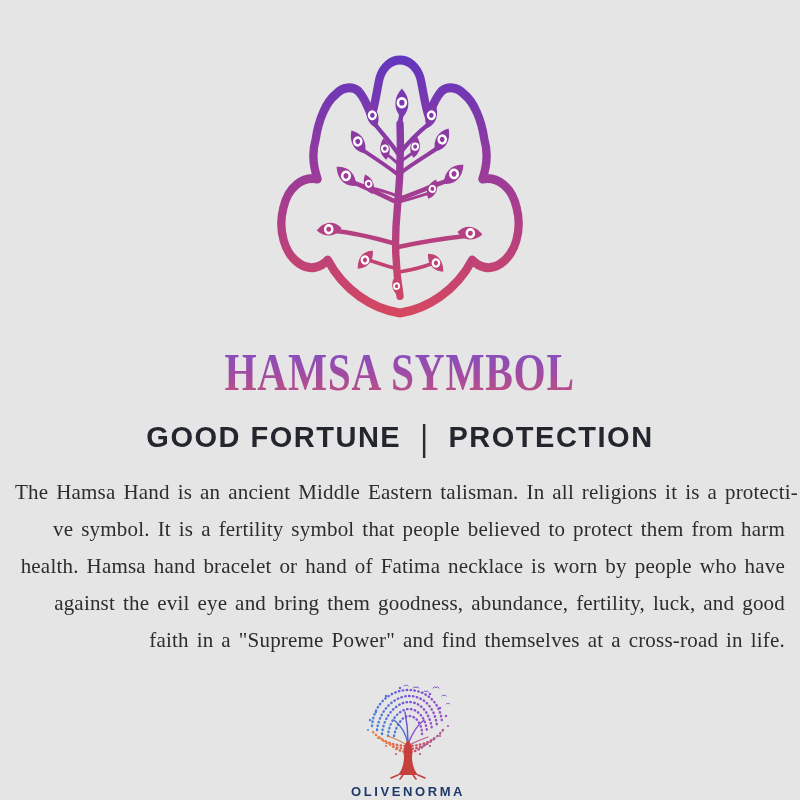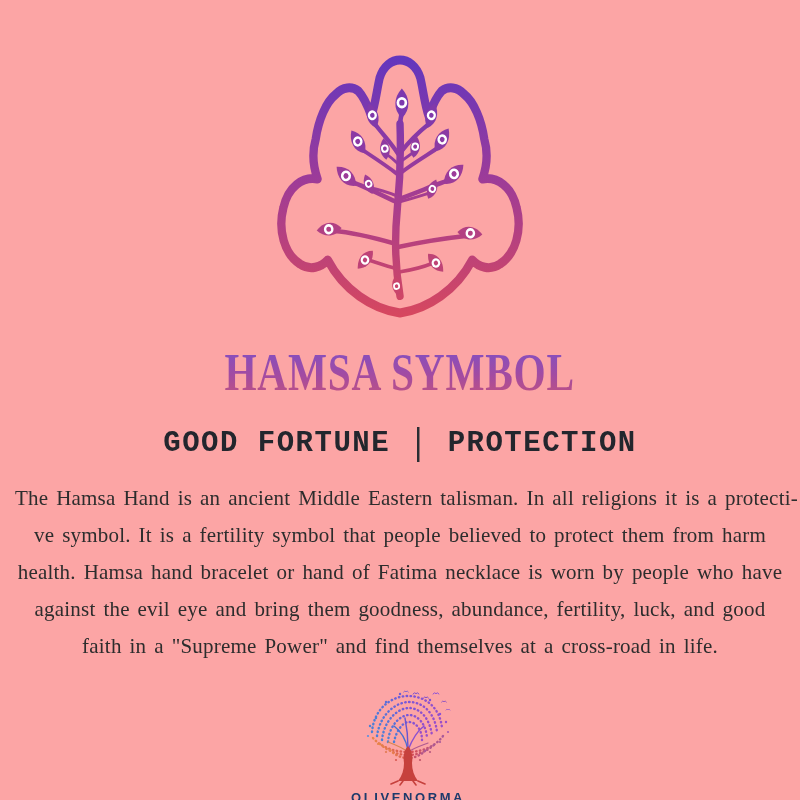--- a/index.html
+++ b/index.html
@@ -1,20 +1,20 @@
 <!DOCTYPE html>
 <html><head>
 <meta charset="utf-8">
 <style>
   html, body { margin: 0; padding: 0; background: #ffffff; }
   .page {
     position: relative;
     width: 800px; height: 800px;
     margin: 0 auto;
-    background: #fca5a5;
+    background: #e5e5e5;
     overflow: hidden;
     font-family: "Liberation Serif", serif;
     text-align: center;
   }
   
   .hero { padding-top: 32px; line-height: 0; }
   
   .title-wrap { margin-top: 22px; height: 56px; line-height: 56px; }
   .page-title {
     display: inline-block;
@@ -25,22 +25,22 @@
     background: linear-gradient(180deg, #7c50c8 0%, #a24ba2 55%, #c4527c 100%);
     -webkit-background-clip: text;
     background-clip: text;
     color: transparent;
     transform: scaleX(0.78);
     transform-origin: 50% 50%;
     white-space: nowrap;
   }
   
   .subtitle {
-    margin-top: 27px;
-    font-family: Liberation Mono, monospace;
+    margin-top: 21px;
+    font-family: Liberation Sans, sans-serif;
     font-weight: 700;
     font-size: 29px;
     letter-spacing: 1.5px;
     color: #23262d;
     white-space: nowrap;
   }
   .subtitle .sep {
     display: inline-block;
     font-weight: 400;
     font-size: 30px;
@@ -52,20 +52,21 @@
   
   .paragraph {
     margin: 19px auto 0 auto;
     width: 770px;
     font-family: "Liberation Serif", serif;
     font-size: 21px;
     line-height: 37px;
     color: #2d2d2d;
     letter-spacing: 0.2px;
     word-spacing: 2.5px;
+    text-align: right;
   }
   .paragraph .pline { white-space: nowrap; }
   
   .footer { margin-top: 23px; line-height: 0; padding-left: 16px; }
   .brand-name {
     margin-top: 4px;
     font-family: "Liberation Sans", sans-serif;
     font-weight: 700;
     font-size: 13px;
     letter-spacing: 2.6px;

